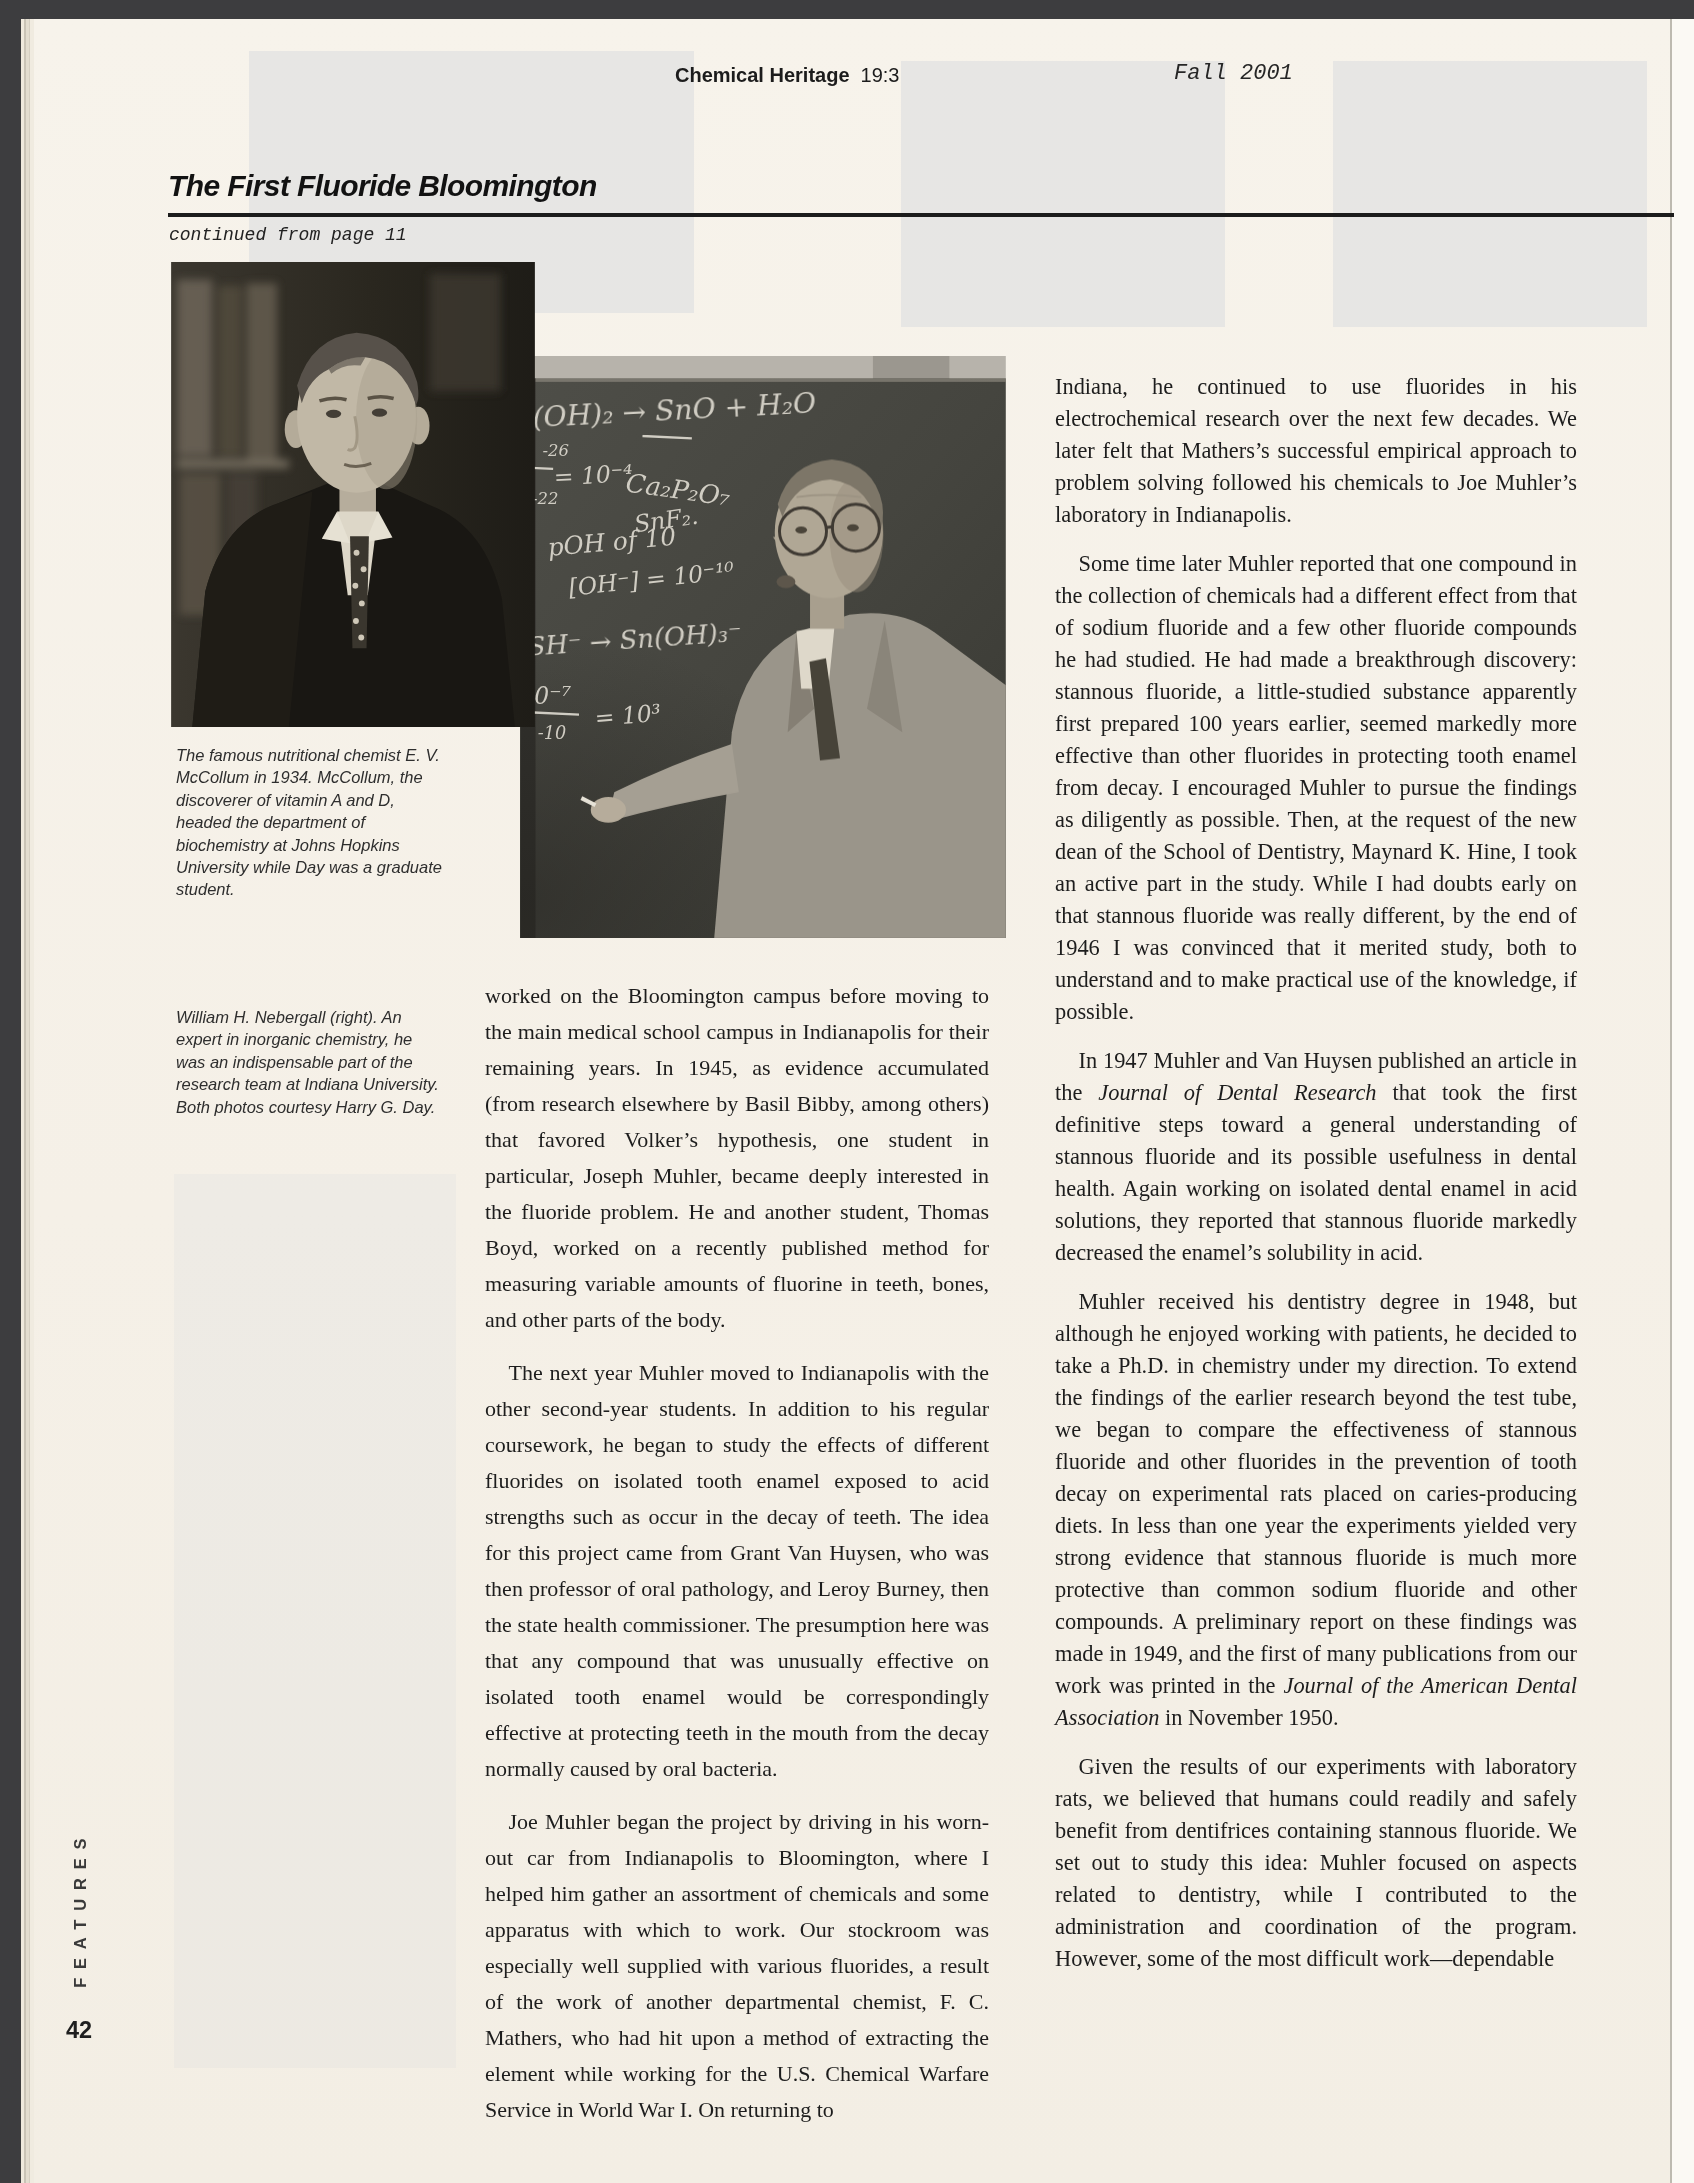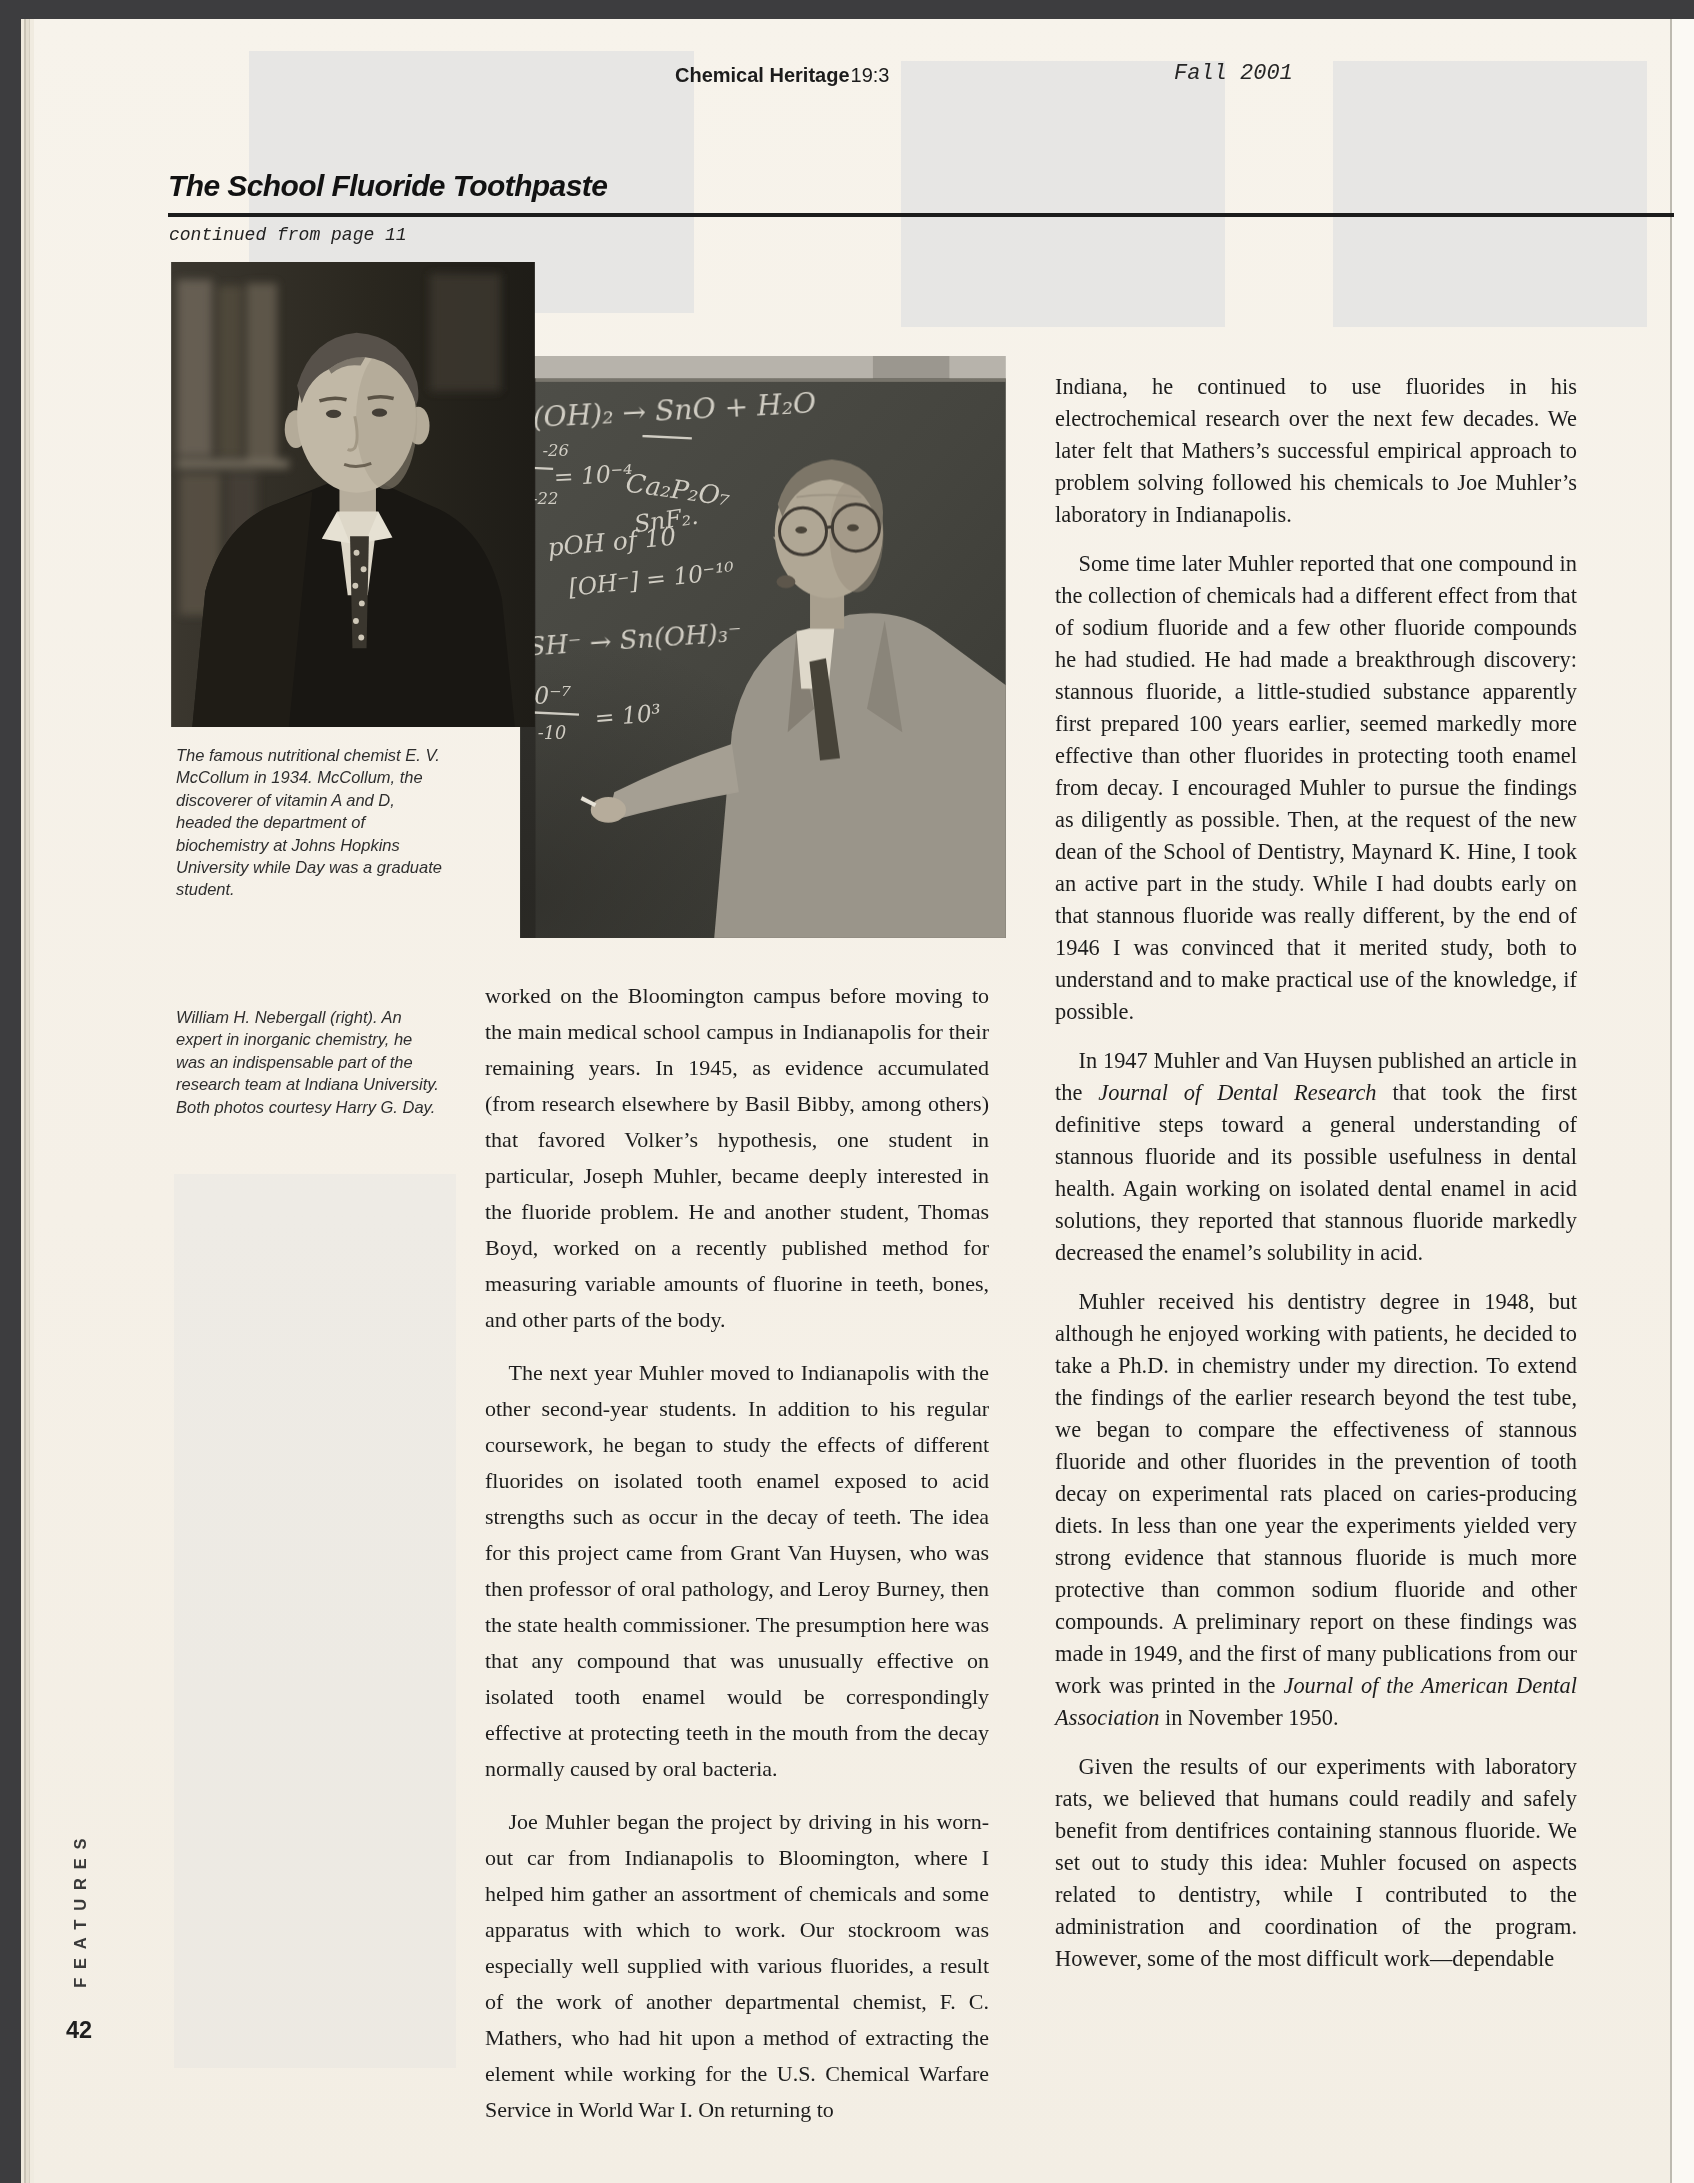--- a/index.html
+++ b/index.html
@@ -21,21 +21,21 @@
   .page-edge{
     position:absolute;left:21px;top:19px;width:13px;height:2164px;
     background:repeating-linear-gradient(90deg,#efe9dd 0 2.9px,#c9c3b6 2.9px 4.7px,#e3ddd0 4.7px 8.2px,#d5cfc2 8.2px 9.4px,#f0ebe0 9.4px 13px);
   }
   .ghost{position:absolute;background:rgba(205,210,218,.38);}
   .ghost.light{background:rgba(207,211,218,.16);}
 
   
   .masthead{position:absolute;left:675px;top:64px;font-size:20px;color:#1c1c1c;}
   .mh-journal{font-weight:700;}
-  .mh-issue{font-weight:400;margin-left:1px;}
+  .mh-issue{font-weight:400;margin-left:11px;}
   .mh-date{
     position:absolute;left:1174px;top:61px;
     font-family:Liberation Mono, monospace;font-style:italic;font-size:22px;color:#262626;
   }
 
   
   .article-title{
     position:absolute;left:168px;top:169px;margin:0;
     font-size:30px;font-weight:700;font-style:italic;color:#121212;letter-spacing:-0.6px;
   }
@@ -87,21 +87,21 @@
 <div class="ghost" style="left:249px;top:51px;width:445px;height:262px;"></div>
 <div class="ghost" style="left:901px;top:61px;width:324px;height:266px;"></div>
 <div class="ghost" style="left:1333px;top:61px;width:314px;height:266px;"></div>
 <div class="ghost light" style="left:174px;top:1174px;width:282px;height:894px;"></div>
 
 <div class="masthead">
   <span class="mh-journal">Chemical Heritage</span><span class="mh-issue">19:3</span>
 </div>
 <div class="mh-date">Fall 2001</div>
 
-<h1 class="article-title">The School Fluoride Toothpaste</h1>
+<h1 class="article-title">The First Fluoride Bloomington</h1>
 <div class="title-rule"></div>
 <div class="continued">continued from page 11</div>
 
 <svg class="photo photo-nebergall" viewBox="0 0 826 990">
   <defs>
     <linearGradient id="board" x1="0" y1="0" x2="1" y2="1">
       <stop offset="0" stop-color="#4e4e48"></stop>
       <stop offset="0.5" stop-color="#45453f"></stop>
       <stop offset="1" stop-color="#383832"></stop>
     </linearGradient>

